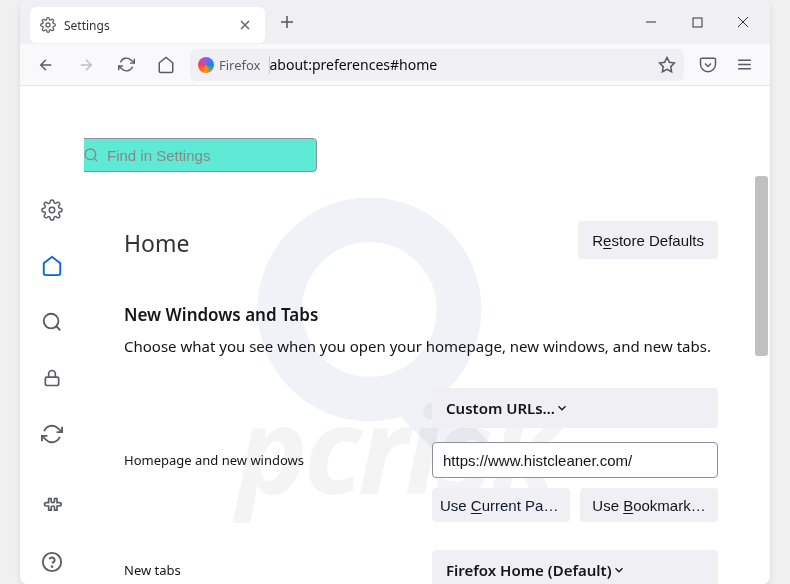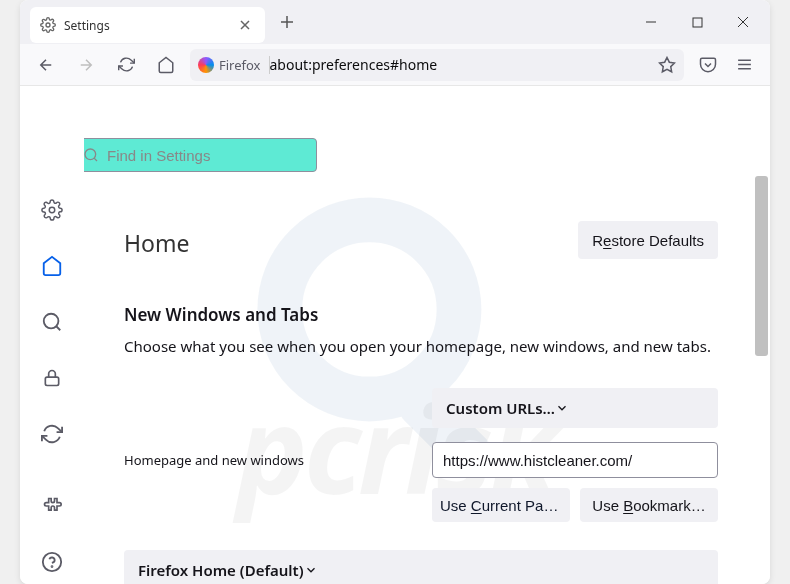--- a/index.html
+++ b/index.html
@@ -250,20 +250,21 @@
           <input class="text-input" type="text" value="https://www.histcleaner.com/" style="">
         </div>
       </div>
 
       <div class="btn-row">
         <button class="flat-btn disabled"><span>Use </span><span class="ul">C</span><span>urrent Pages</span></button>
         <button class="flat-btn"><span>Use </span><span class="ul">B</span><span>ookmark…</span></button>
       </div>
 
       <div class="field-row" style="margin-top:28px">
+        <div class="field-label">New tabs</div>
         <div class="field-control">
           <div class="select-box">
             <span>Firefox Home (Default)</span>
             <svg width="14" height="14" viewBox="0 0 24 24" fill="none" stroke="#15141a" stroke-width="2.2">
                 <path d="M6 9l6 6 6-6"></path>
               </svg>
           </div>
         </div>
       </div>
 

